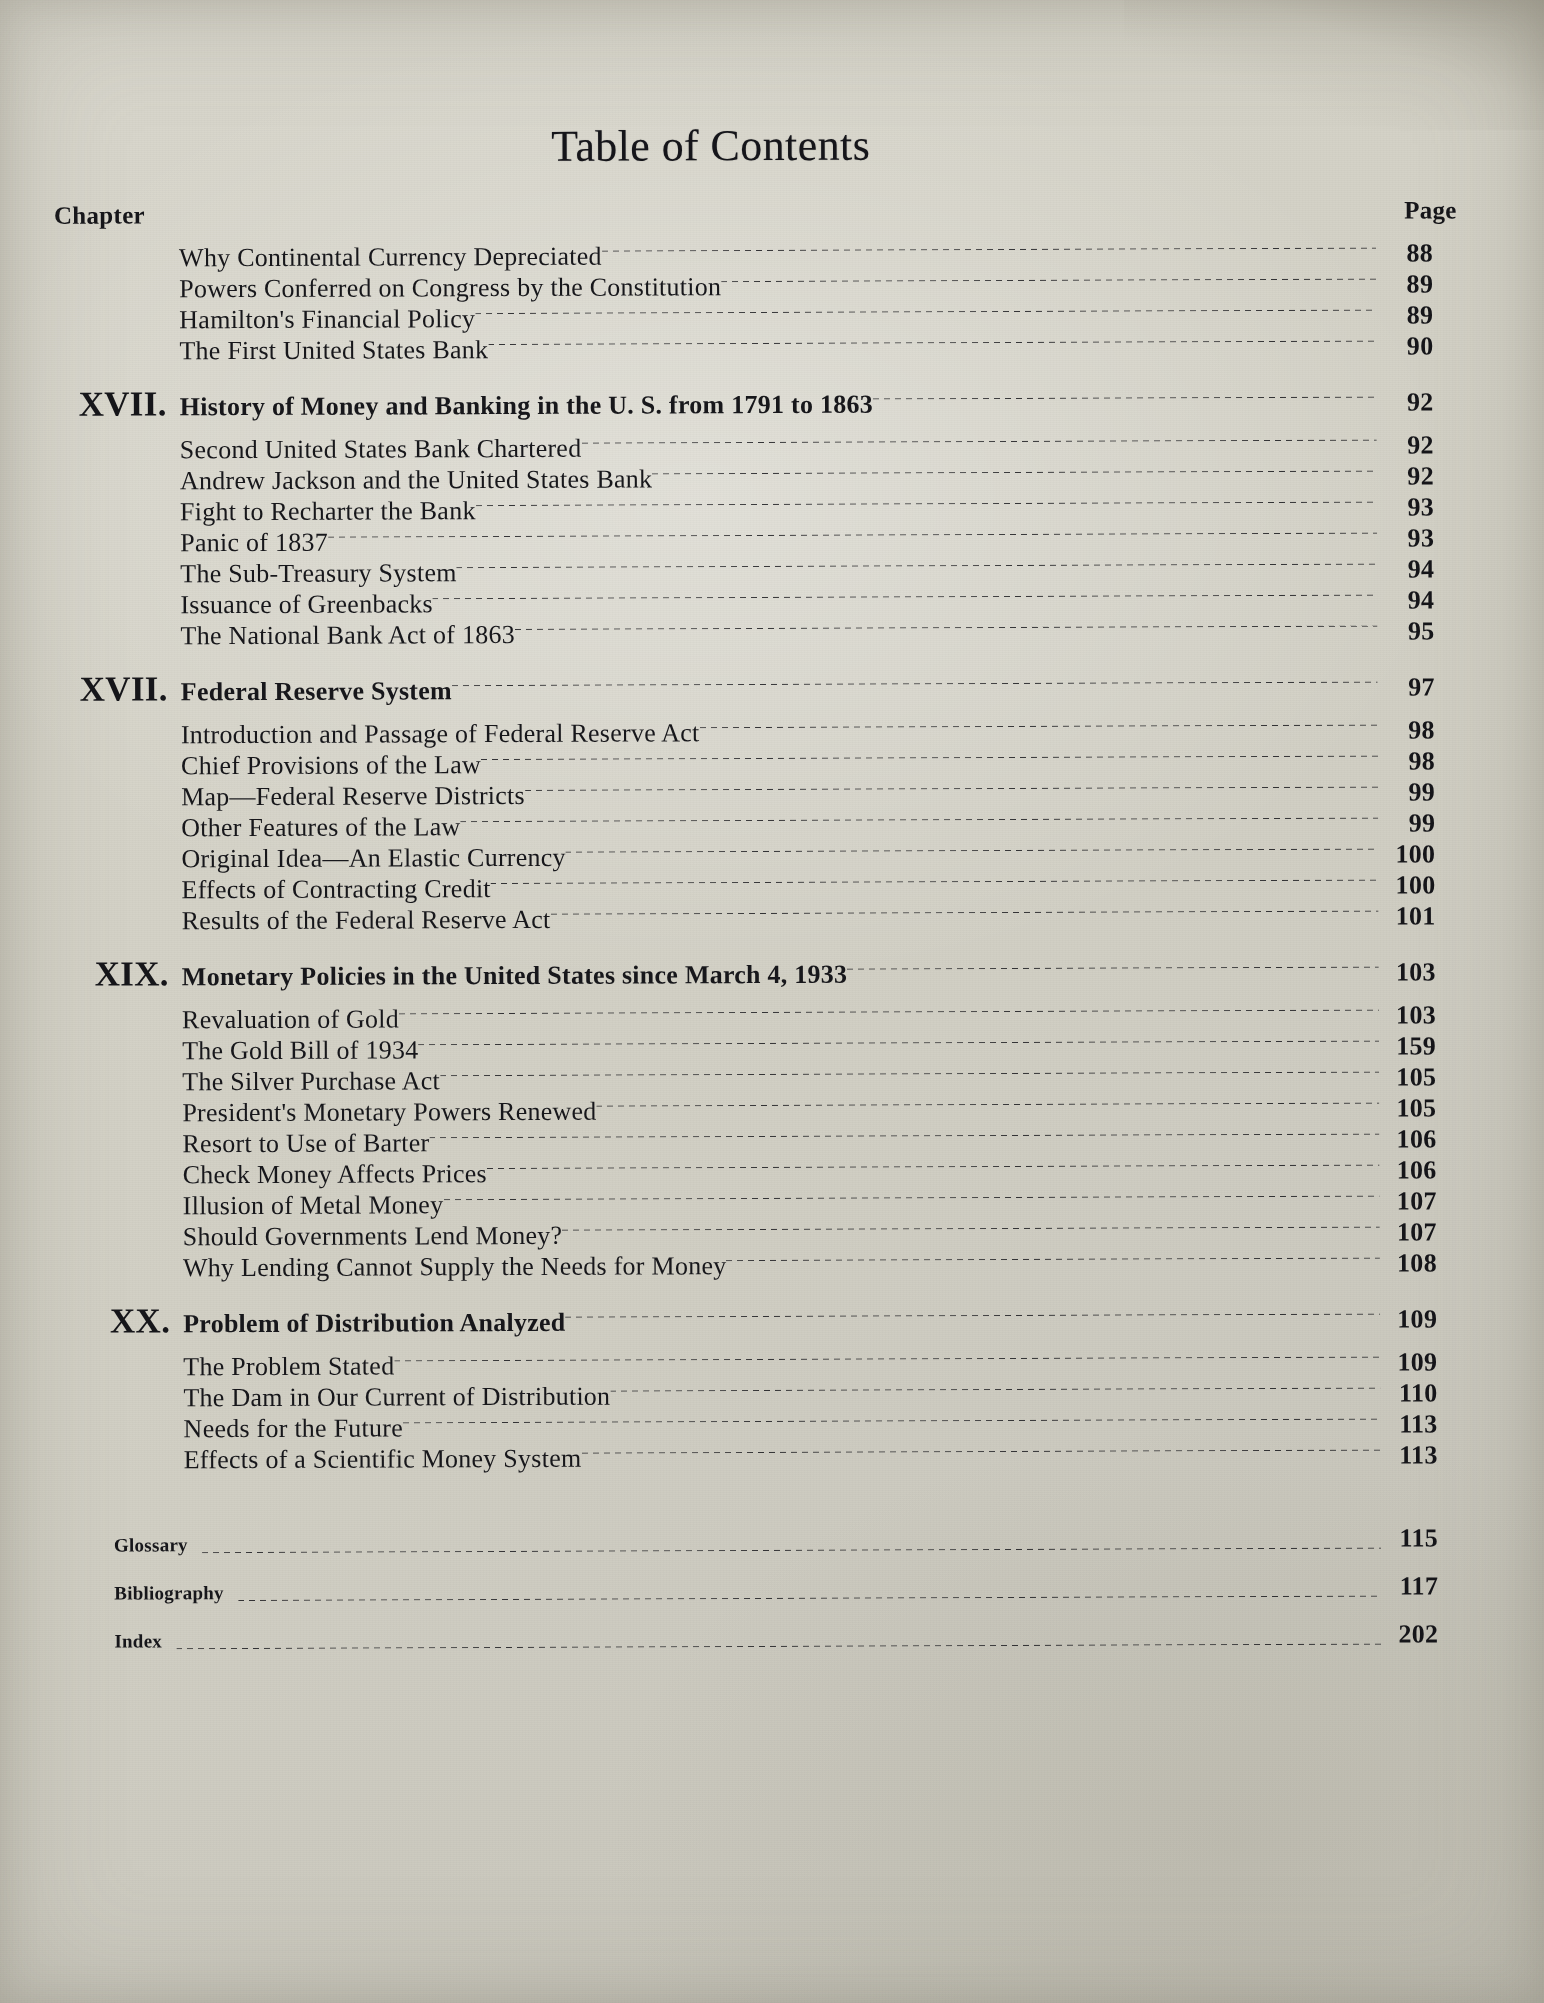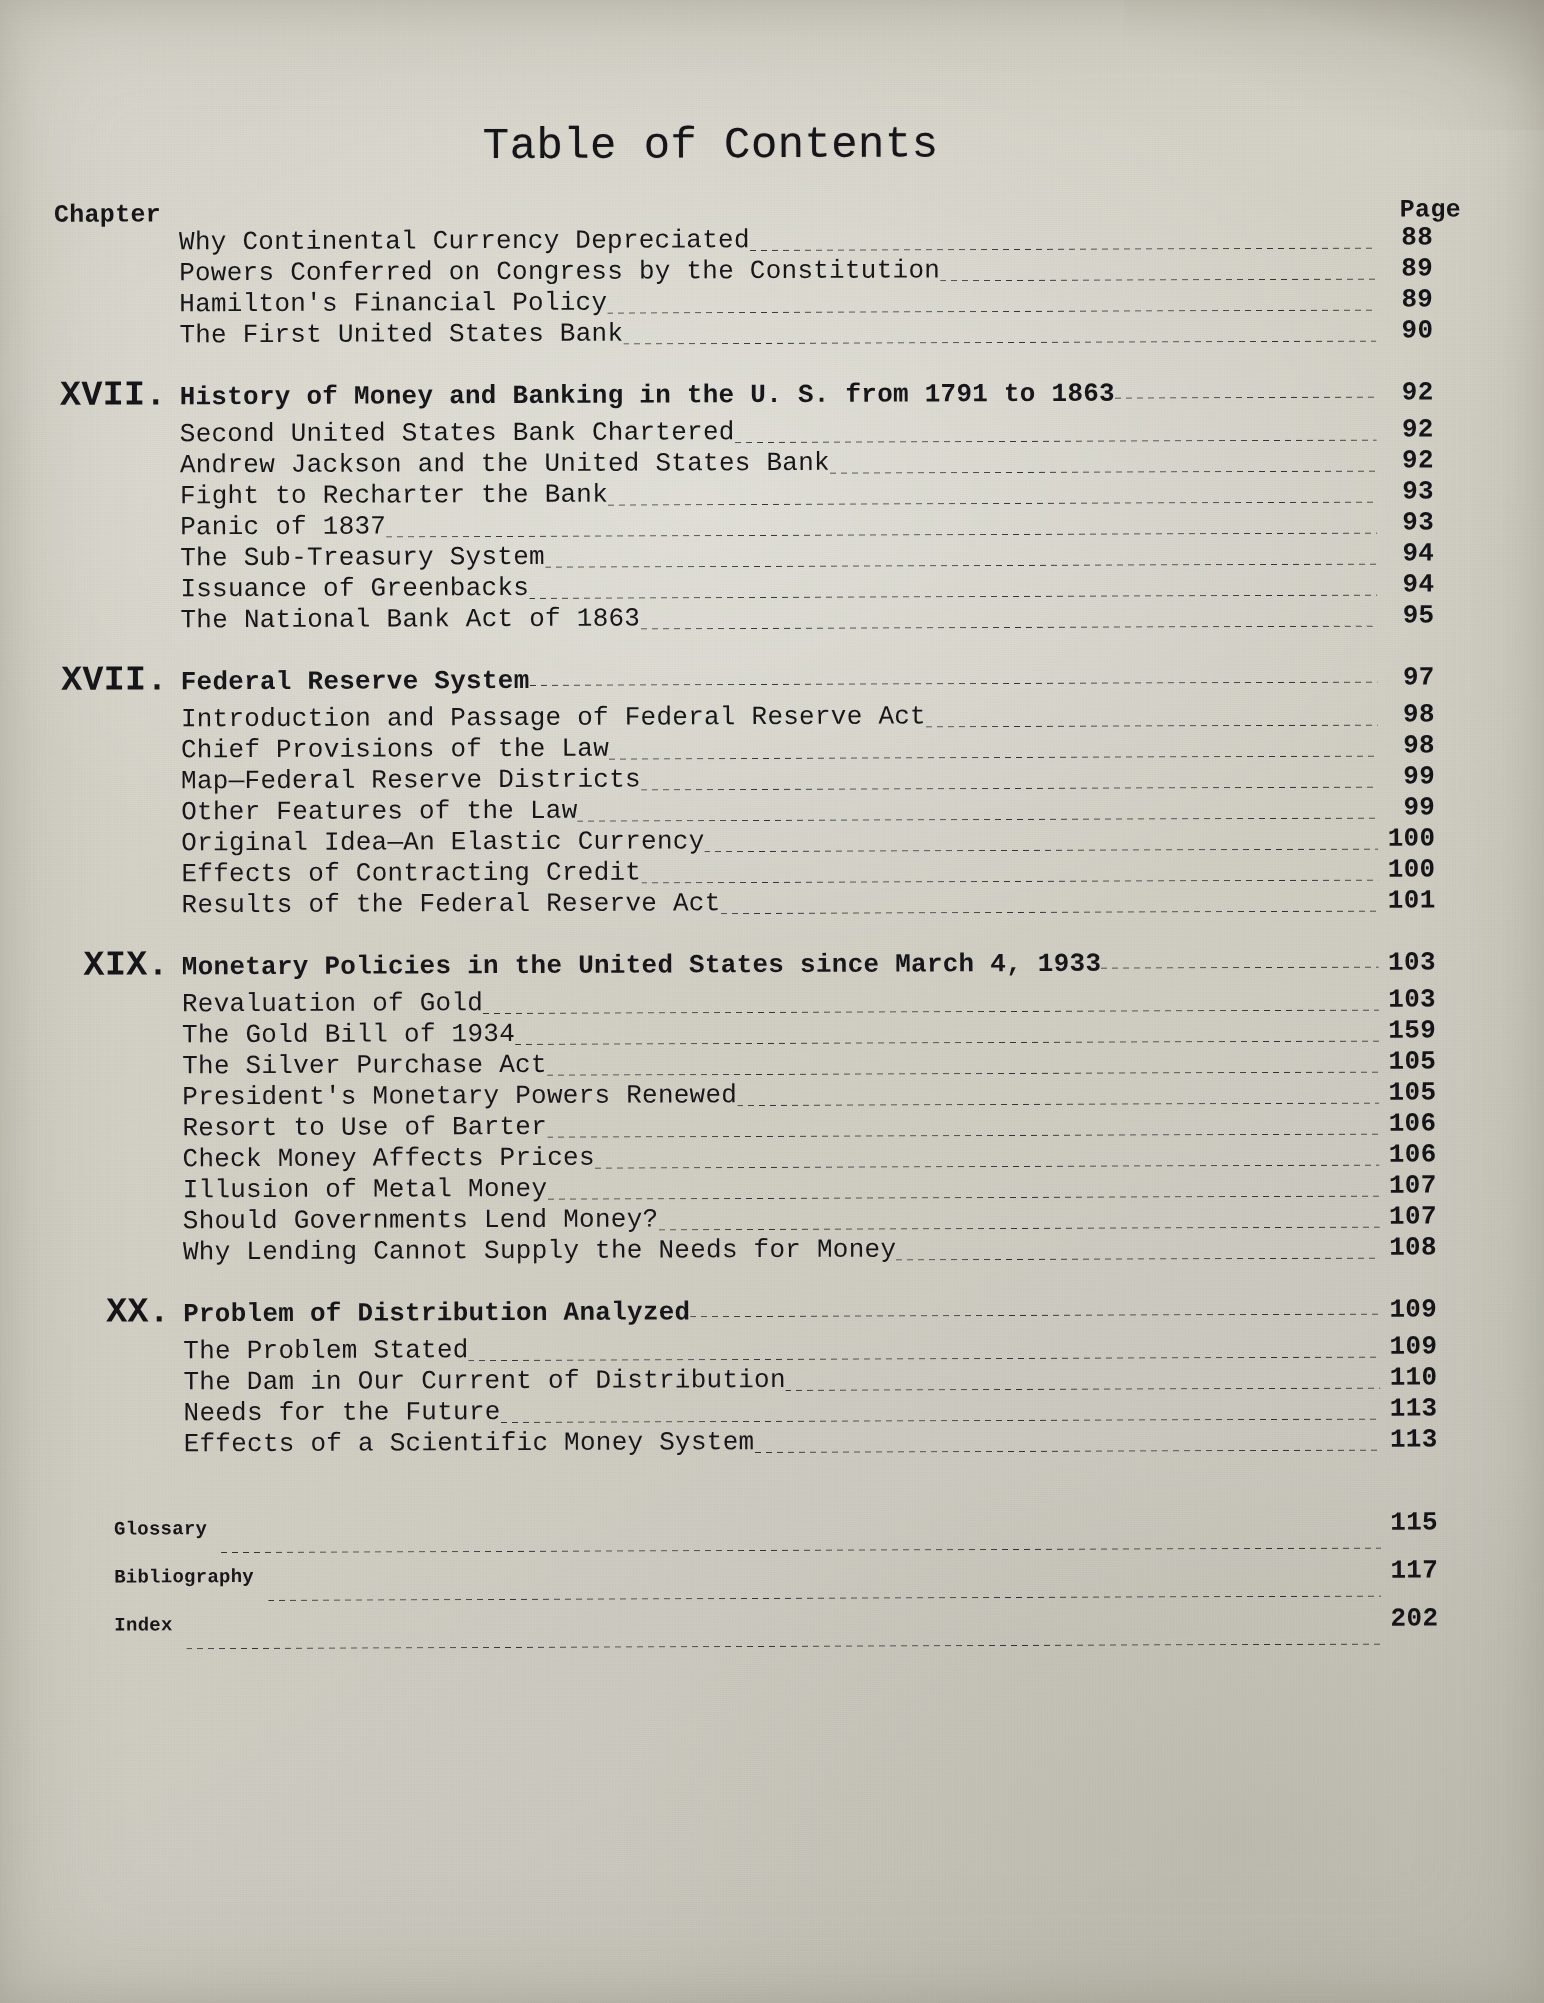--- a/index.html
+++ b/index.html
@@ -51,21 +51,20 @@
   }
 
   
   #content {
     position: absolute;
     left: 55px;
     top: 0;
     width: 1434px;
     height: 2003px;
     color: #16161a;
-    font-family: Liberation Mono, monospace;
   }
 
   #toc-title {
     text-align: center;
     font-size: 44px;
     letter-spacing: .4px;
     margin: 0;
     padding-top: 120px;
     padding-right: 120px;
     font-weight: 400;
@@ -148,20 +147,21 @@
   .pg {
     width: 112px;
     flex: 0 0 112px;
     text-align: right;
     padding-left: 6px;
     padding-right: 55px;
     box-sizing: border-box;
     font-weight: 700;
     font-size: 26px;
     letter-spacing: .3px;
+    margin-top: 16px;
   }
 
   
   .back { margin-top: 0; }
   .back .row { height: 48px; }
   .back .title {
     font-weight: 700;
     font-size: 19px;
   }
   .back .num { width: 125px; flex: 0 0 125px; }

